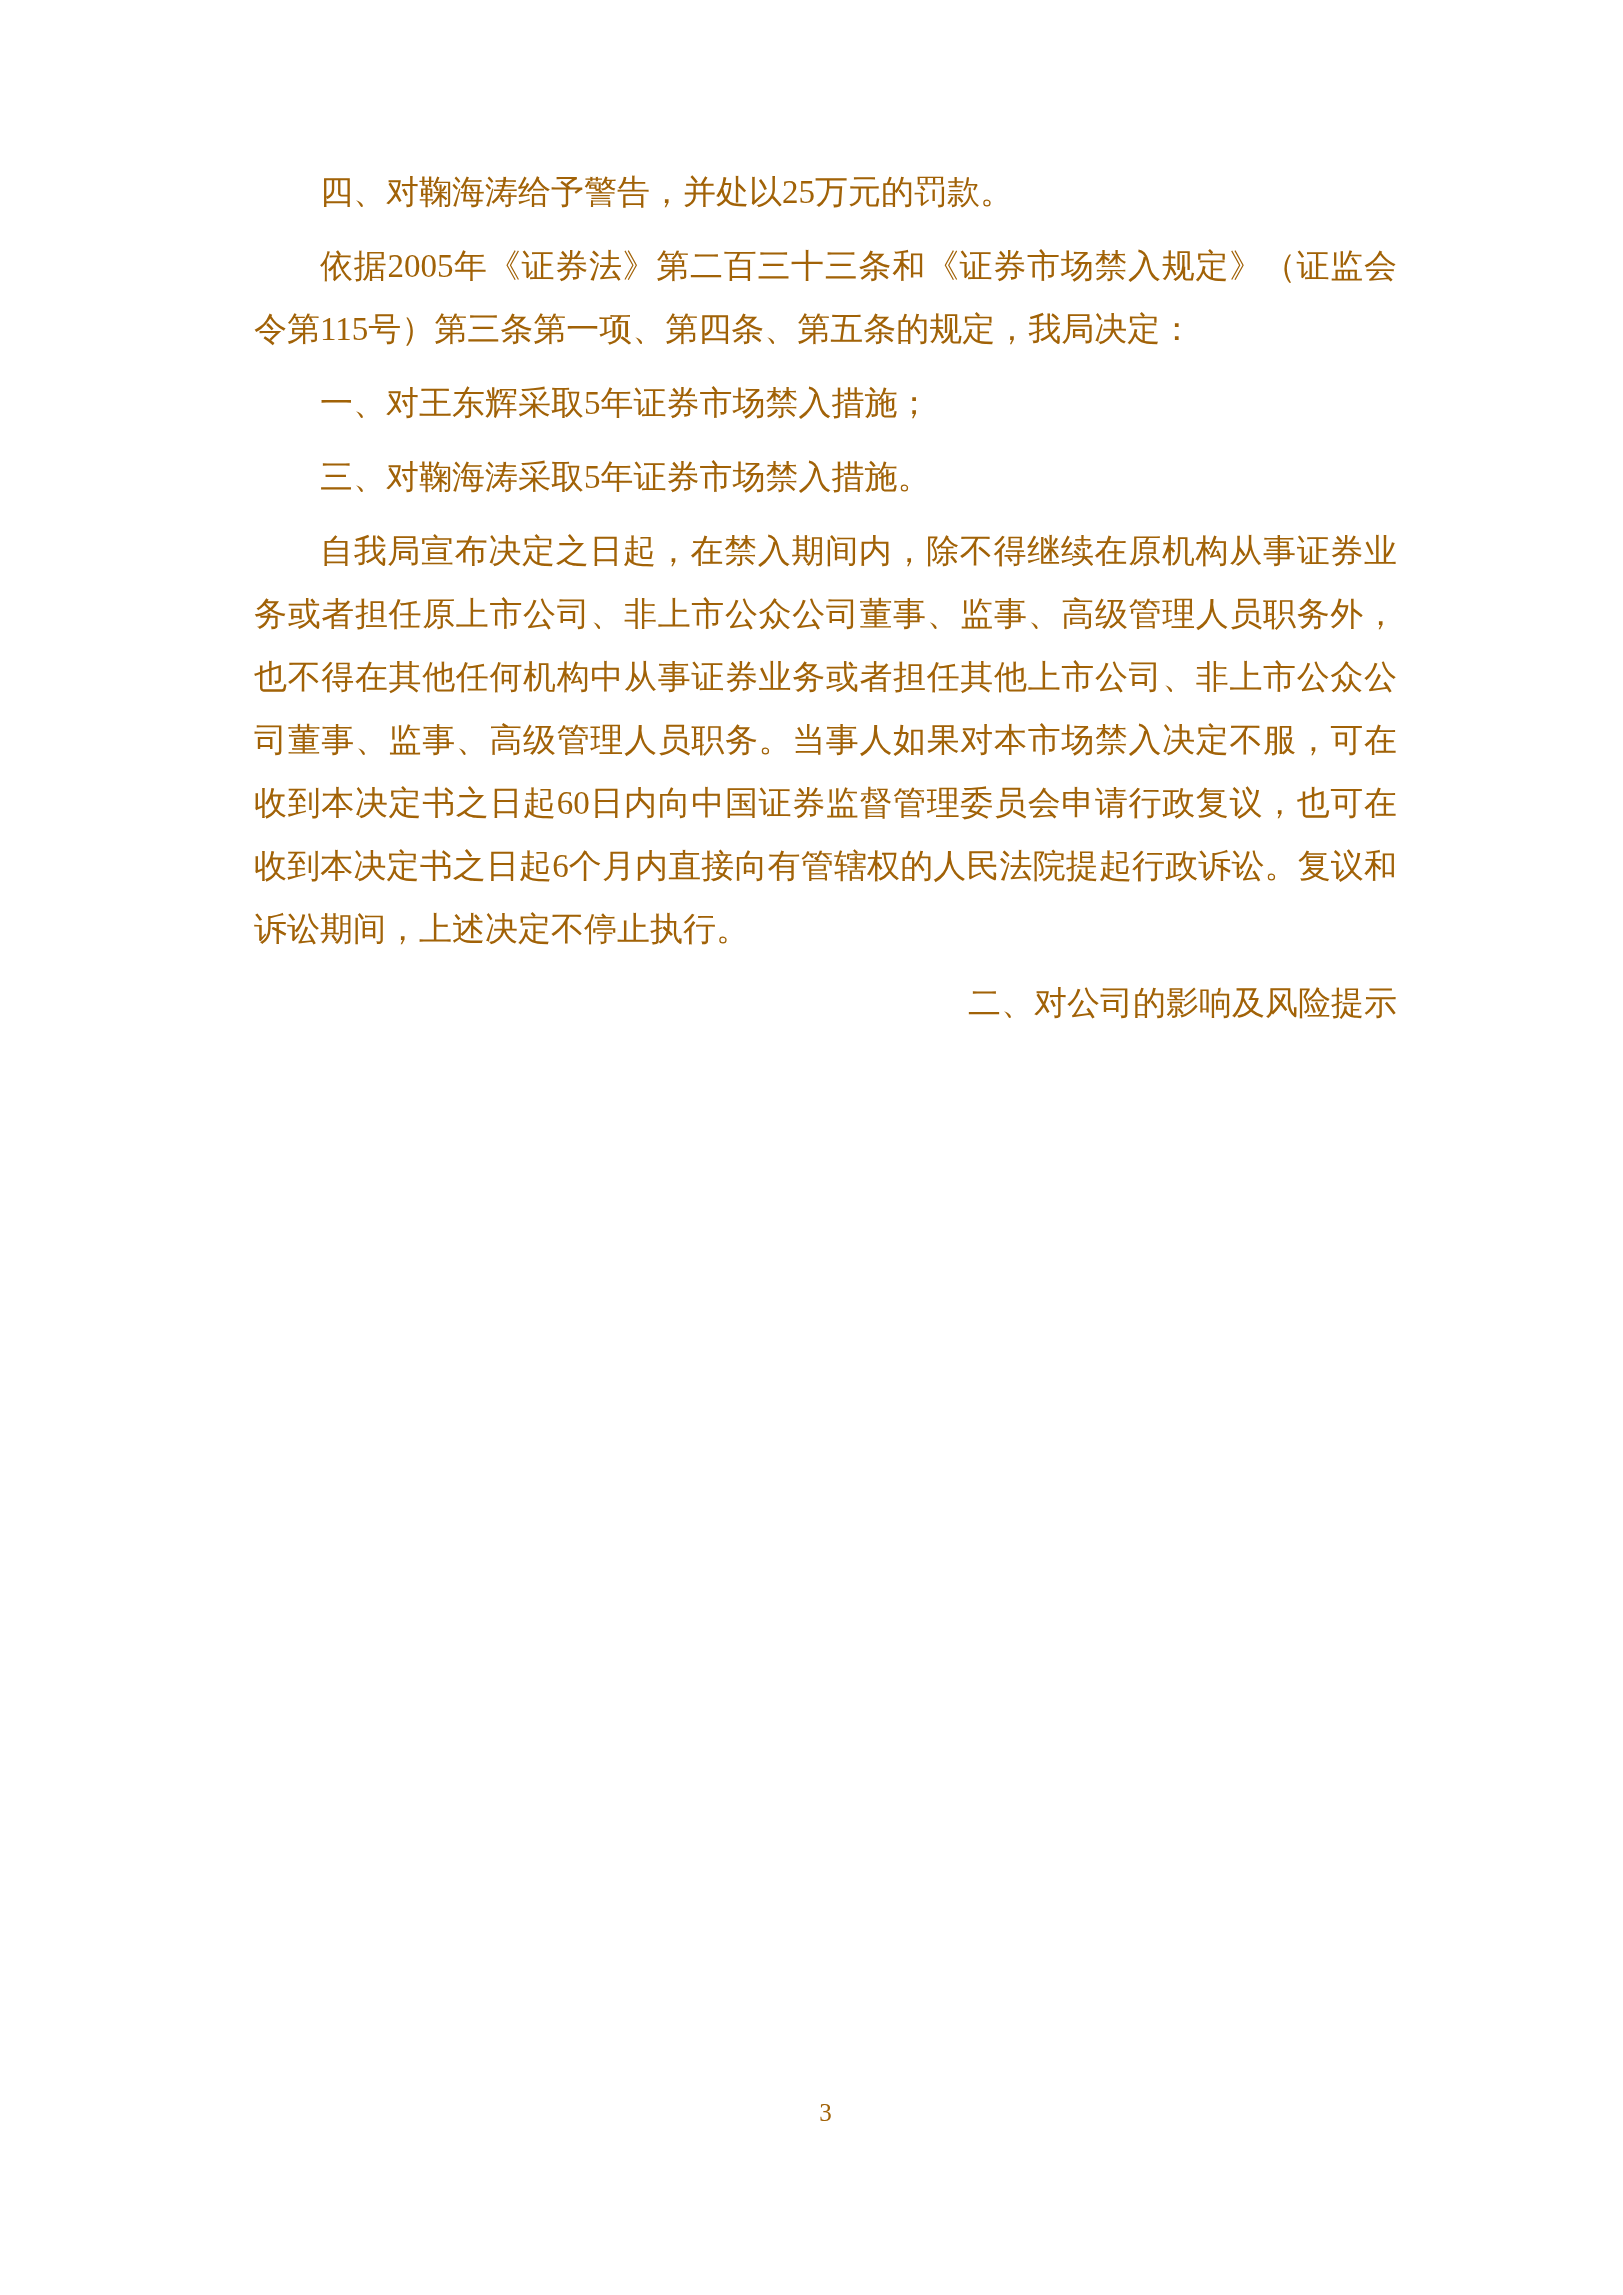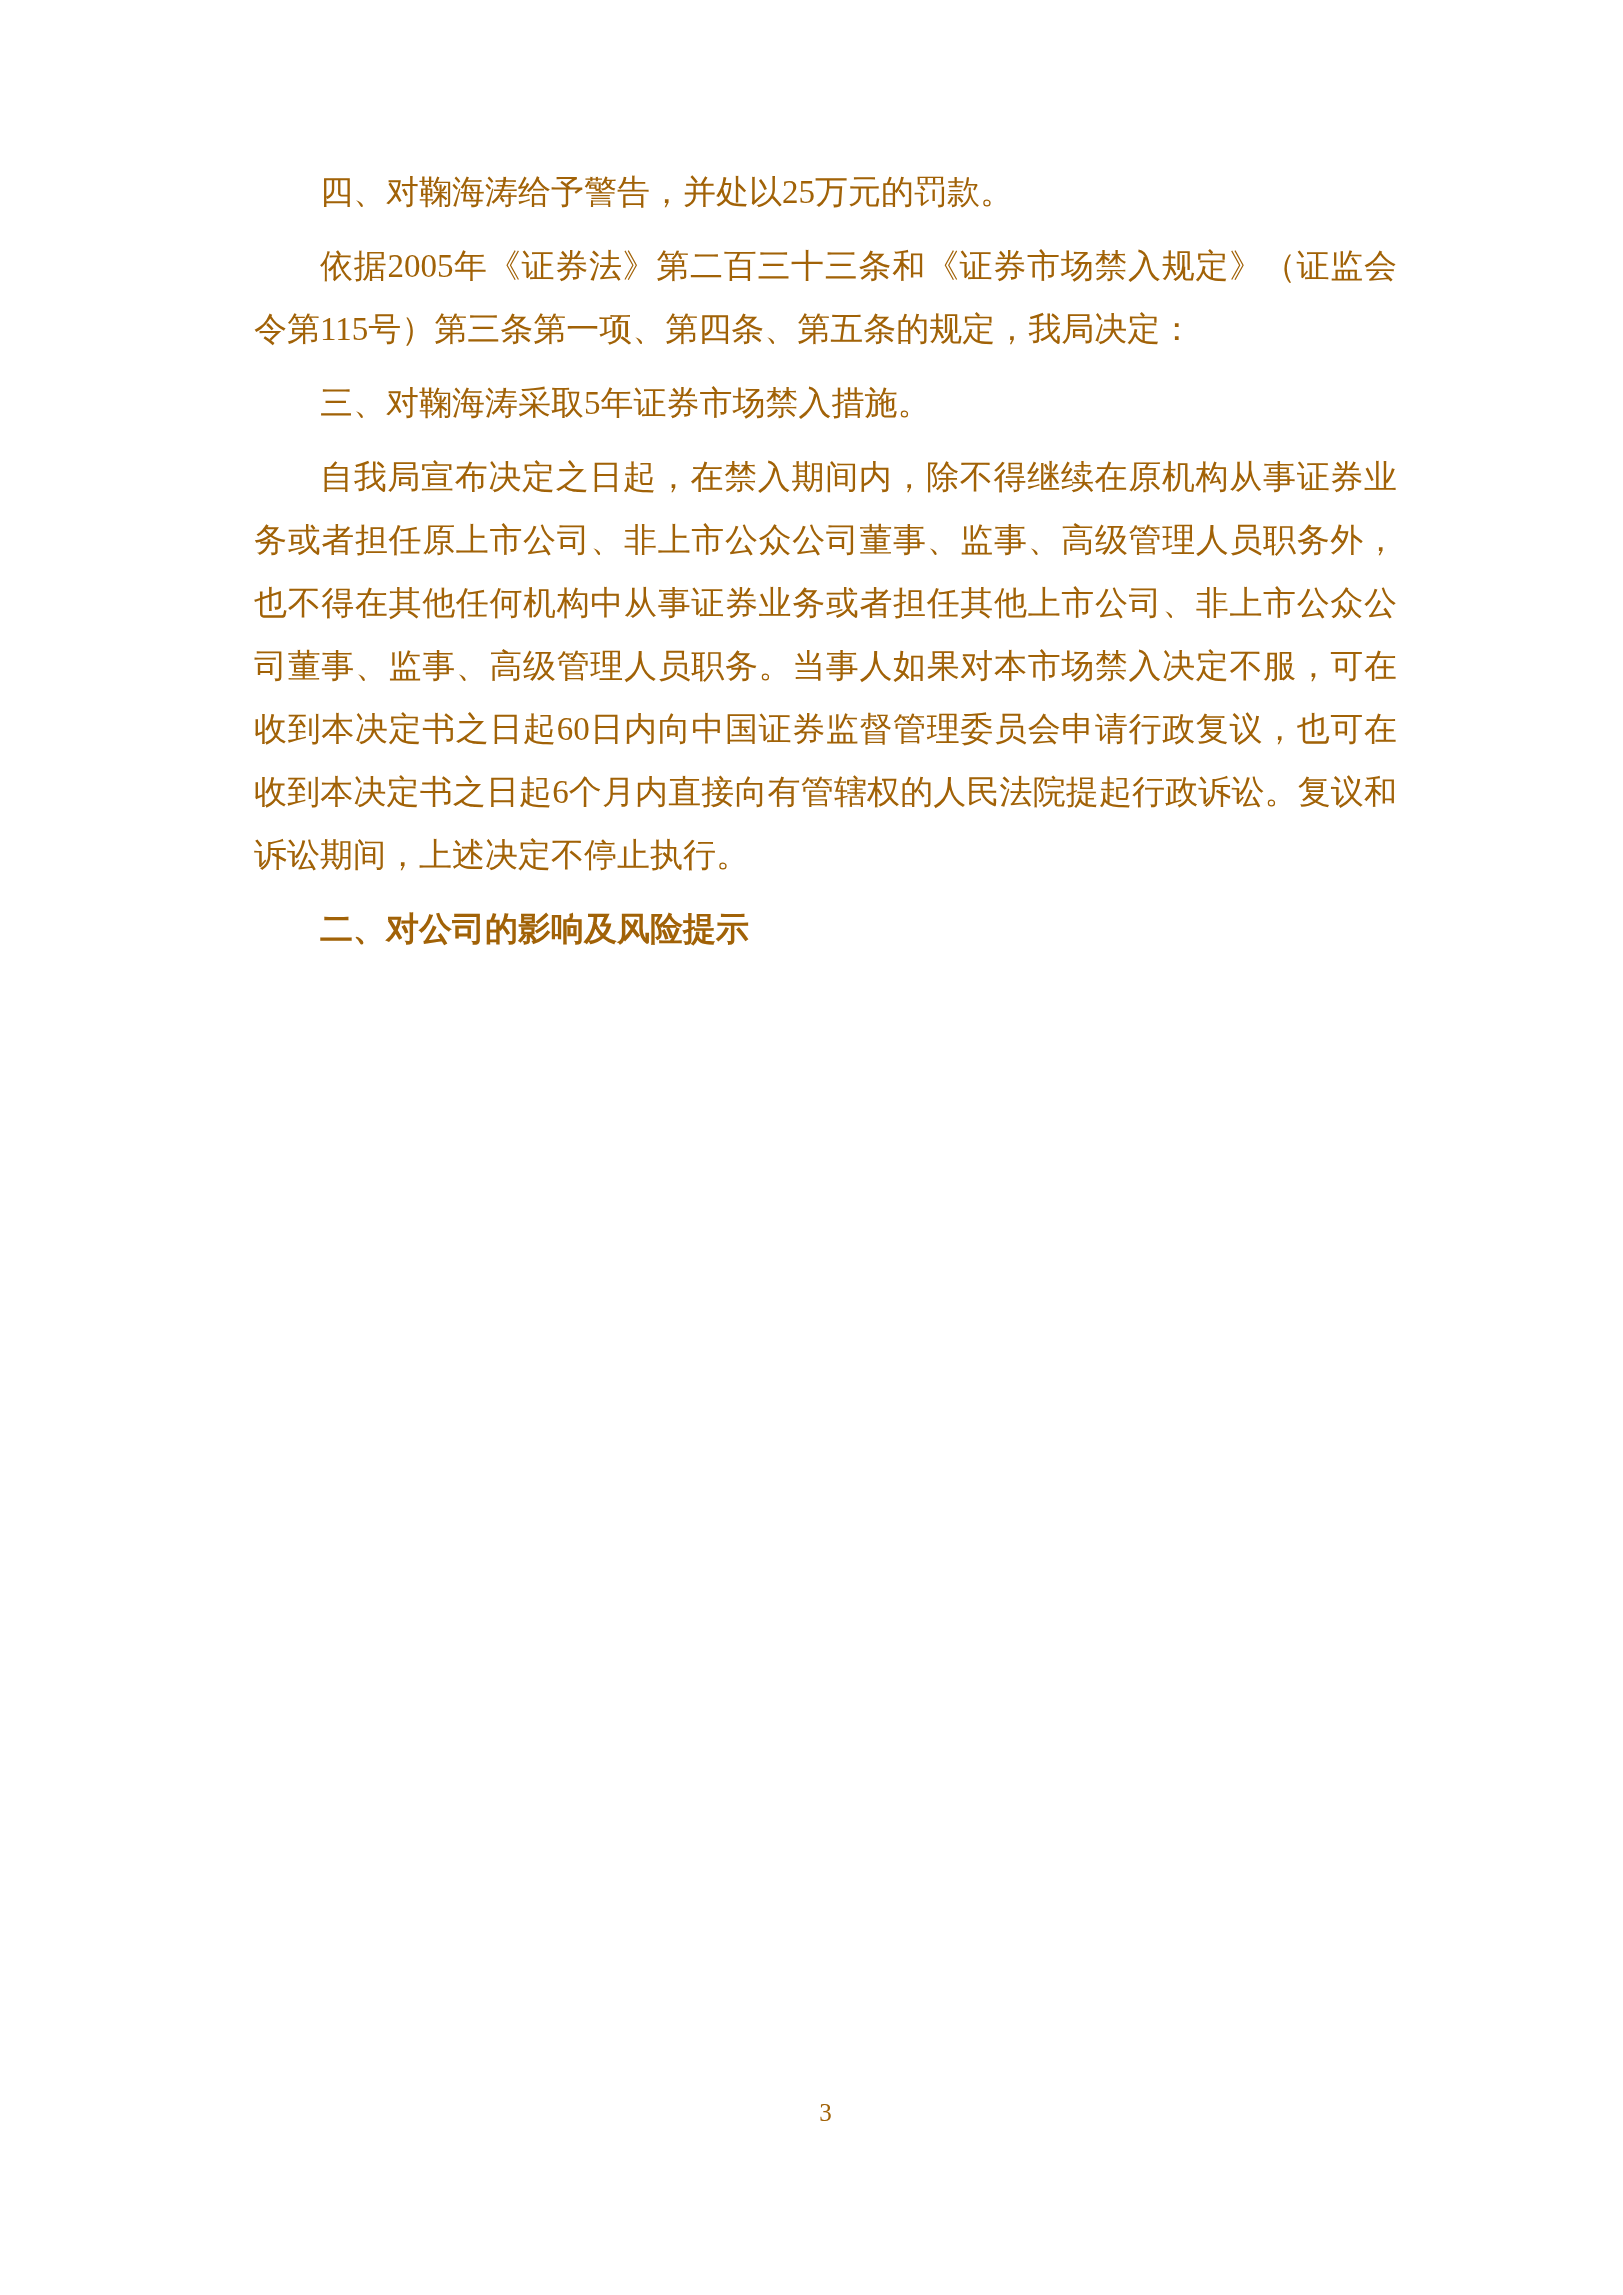--- a/index.html
+++ b/index.html
@@ -27,42 +27,43 @@
     margin: 0 0 11px 0;
     font-size: 33px;
     line-height: 63px;
     text-align: justify;
     text-justify: inter-ideograph;
     text-indent: 2em;
     word-break: break-all;
     font-weight: normal;
   }
   .para.heading {
-    font-weight: bold;
-    text-align: left;
+    font-weight: normal;
+    text-align: right;
   }
   .page-footer {
     position: absolute;
     top: 2098px;
     left: 0;
     width: 100%;
     text-align: center;
   }
   .page-footer span {
     font-size: 25px;
     line-height: 29px;
   }
 </style>
 </head>
 <body>
 
 <div class="page">
   <main class="content" id="paragraphs-container">
       <p class="para">四、对鞠海涛给予警告，并处以25万元的罚款。</p>
       <p class="para">依据2005年《证券法》第二百三十三条和《证券市场禁入规定》（证监会令第115号）第三条第一项、第四条、第五条的规定，我局决定：</p>
+      <p class="para">一、对王东辉采取5年证券市场禁入措施；</p>
       <p class="para">三、对鞠海涛采取5年证券市场禁入措施。</p>
       <p class="para">自我局宣布决定之日起，在禁入期间内，除不得继续在原机构从事证券业务或者担任原上市公司、非上市公众公司董事、监事、高级管理人员职务外，也不得在其他任何机构中从事证券业务或者担任其他上市公司、非上市公众公司董事、监事、高级管理人员职务。当事人如果对本市场禁入决定不服，可在收到本决定书之日起60日内向中国证券监督管理委员会申请行政复议，也可在收到本决定书之日起6个月内直接向有管辖权的人民法院提起行政诉讼。复议和诉讼期间，上述决定不停止执行。</p>
       <p class="para heading">二、对公司的影响及风险提示</p>
     </main>
   <footer class="page-footer">
     <span>3</span>
   </footer>
 </div>
 
 

